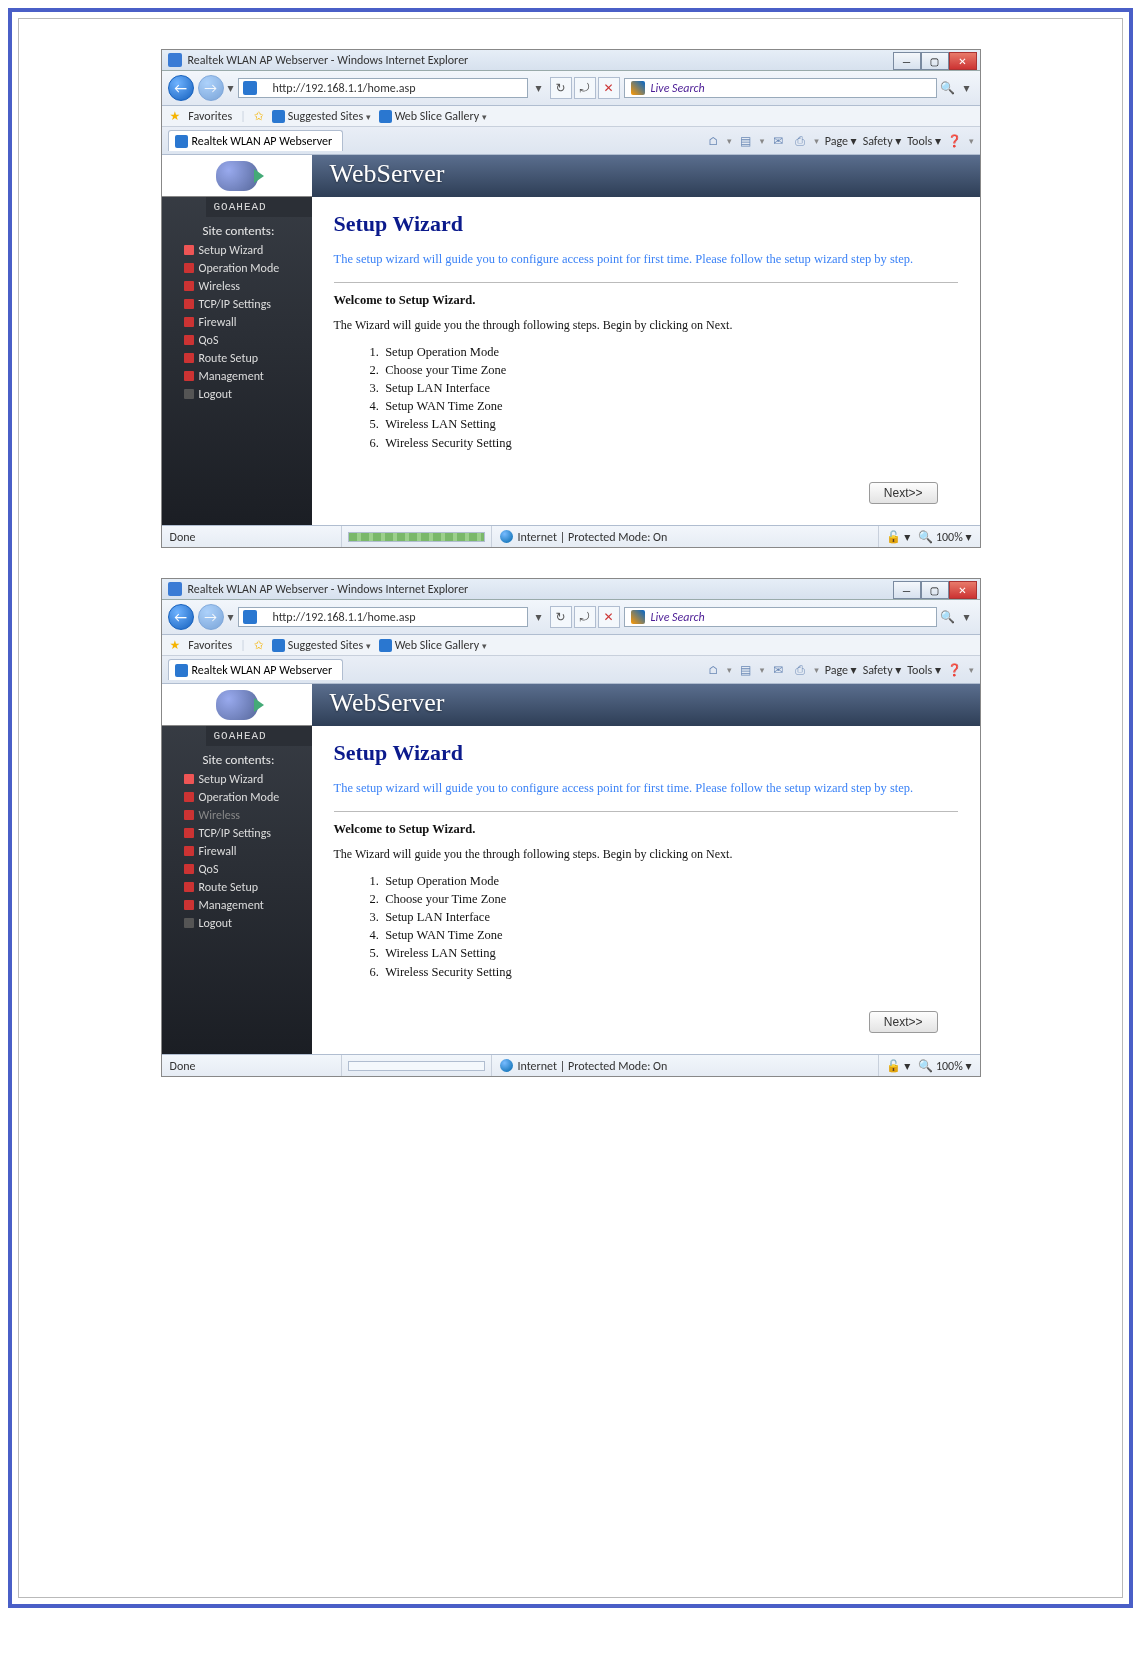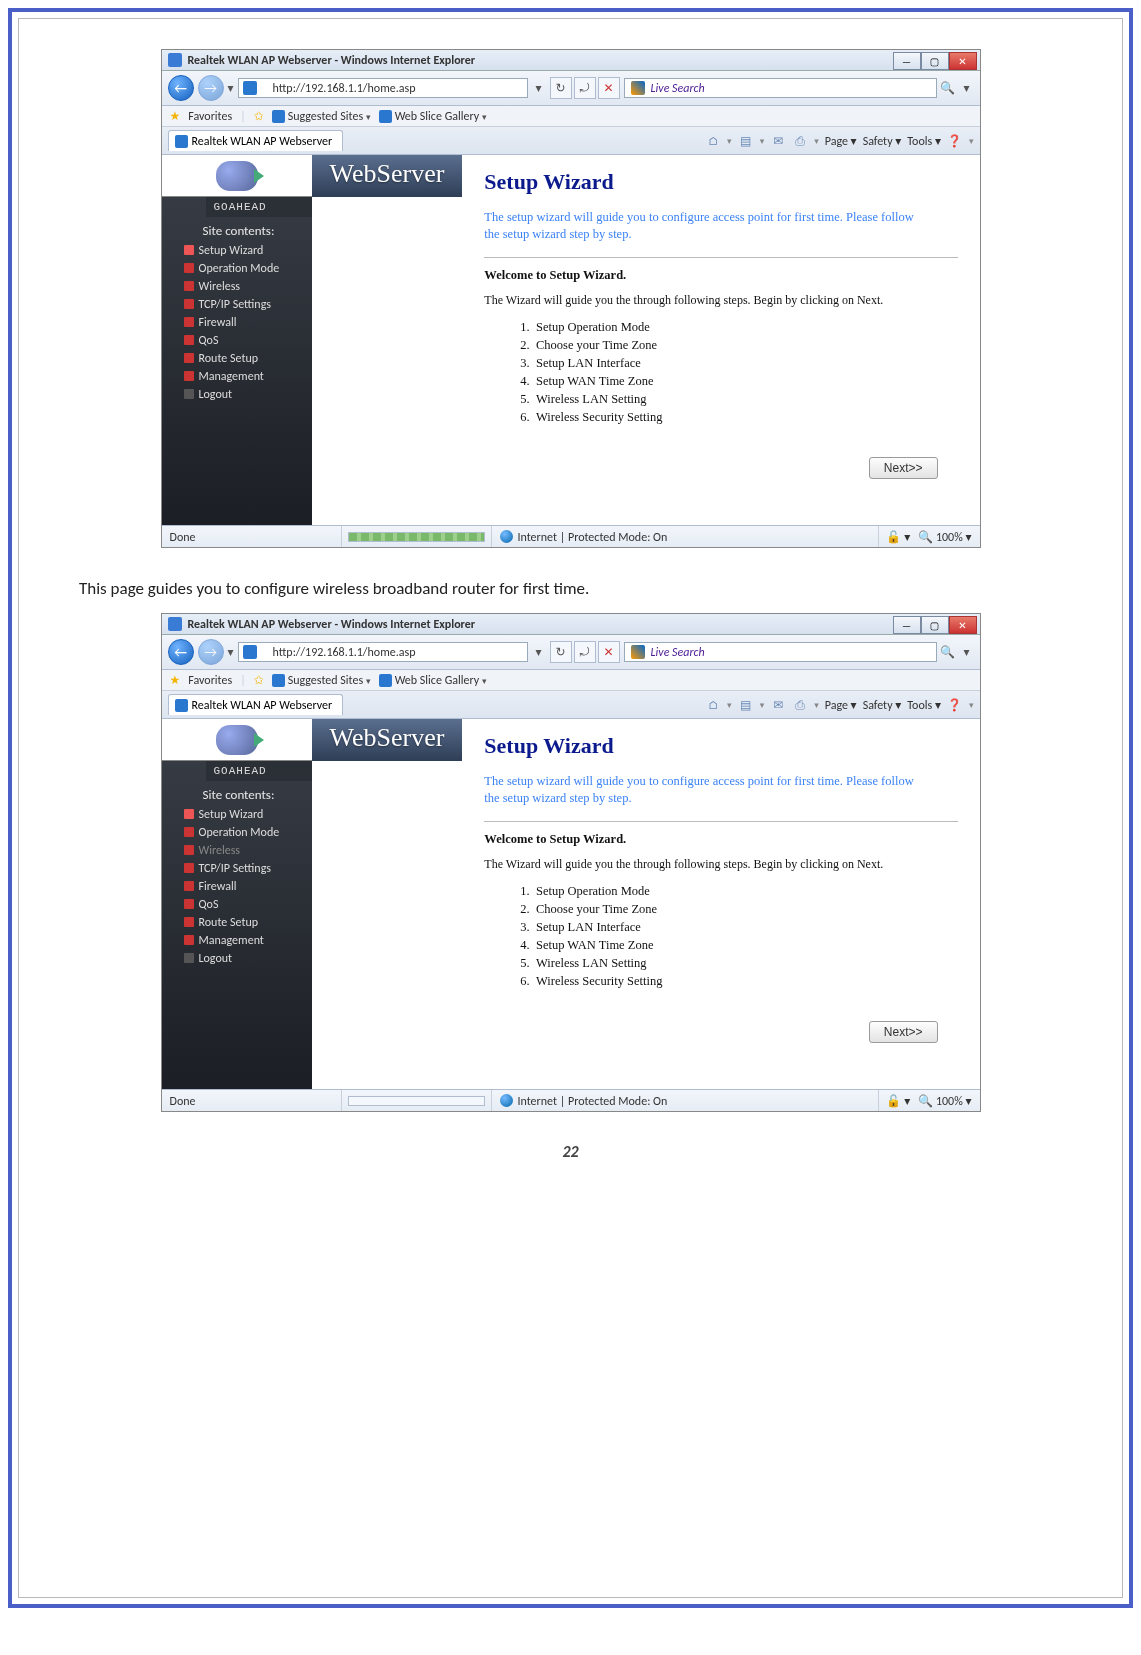--- a/index.html
+++ b/index.html
@@ -32,21 +32,21 @@
     background: linear-gradient(#e6eef7, #d7e1ee);
     border-bottom: 1px solid #9aa;
     padding: 3px 6px;
     display: flex;
     align-items: center;
     position: relative;
   }
   .win-title .favicon {
     width: 14px; height: 14px; background: #3a7bd5; margin-right: 6px; border-radius: 2px;
   }
-  .win-title-text { font-size: 12px; color: #333; font-weight: bold; }
+  .win-title-text { font-size: 12px; color: #333; }
   .win-btns {
     position: absolute; right: 3px; top: 2px; display: flex; gap: 0;
   }
   .win-btn {
     width: 28px; height: 18px; border: 1px solid #7a8aa0; font-size: 10px;
     display: flex; align-items: center; justify-content: center;
     background: linear-gradient(#f4f7fb, #d7e1ee);
   }
   .win-btn.close { background: linear-gradient(#e87a6a, #c33); color: #fff; border-color:#a33; }
   .addr-row {
@@ -107,21 +107,21 @@
   .logo-row{width:100%;height:42px;background:#fff;display:flex;align-items:center;justify-content:center;border-bottom:1px solid #888;}
   .logo-im{width:42px;height:30px;background:radial-gradient(circle at 30% 30%,#9ae,#569);border-radius:14px;position:relative;}
   .logo-arrow{position:absolute;right:-6px;top:8px;width:0;height:0;border-left:10px solid #4a7;border-top:7px solid transparent;border-bottom:7px solid transparent;}
   .goahead{font-family:Liberation Mono, monospace;font-size:11px;letter-spacing:1px;color:#ddd;background:#2b2f36;padding:4px 8px;margin-left:44px;}
   .tree{padding:6px 6px 6px 10px;}
   .tree-title{color:#e8e8e8;font-size:13px;margin-bottom:3px;text-align:center;}
   .tree-item{display:flex;align-items:center;gap:5px;padding:2px 0 2px 12px;font-size:12px;color:#ddd;}
   .tree-item .dot{width:10px;height:10px;background:#c33;border-radius:1px;flex:none;}
   .tree-item.sel .dot{background:#e55;}
   .tree-item.disabled{color:#888;}
-  .content{flex:1;display:flex;flex-direction:row;}
+  .content{flex:1;display:flex;flex-direction:column;}
   .top-banner{
     height:42px;background:linear-gradient(#5a6e8e 0%,#2e3e56 100%);
     color:#fff;font-family:Georgia, 'Times New Roman', serif;font-size:26px;padding:4px 18px;
     text-shadow:0 1px 2px rgba(0,0,0,.4);
   }
   .content-inner{padding:14px 22px 10px 22px;font-family:'Times New Roman',serif;color:#111;position:relative;flex:1;}
   .h1{color:#0b1a8c;font-family:'Times New Roman',serif;font-weight:bold;font-size:22px;margin-bottom:14px;}
   .desc{font-size:12.5px;color:#3b82f6;margin-bottom:14px;line-height:1.35;padding-right:30px;}
   .hr{border:none;border-top:1px solid #bbb;margin:4px 0 10px 0;}
   .welcome{font-weight:bold;font-size:12.5px;margin-bottom:10px;}
@@ -307,21 +307,20 @@
       <span class="globe"></span>
       <span>Internet | Protected Mode: On</span>
     </div>
     <div class="status-right">
       <span>🔓 ▾</span>
       <span>🔍 <span>100%</span> ▾</span>
     </div>
   </div>
 </div>
 
-<div class="section-p">This page guides you to configure wireless broadband router for first time.</div>
 
 <div class="screenshot">
 
   <div class="win-title">
     <span class="favicon"></span>
     <span class="win-title-text">Realtek WLAN AP Webserver - Windows Internet Explorer</span>
     <div class="win-btns">
       <div class="win-btn">—</div>
       <div class="win-btn">▢</div>
       <div class="win-btn close">✕</div>
@@ -468,16 +467,15 @@
       <span class="globe"></span>
       <span>Internet | Protected Mode: On</span>
     </div>
     <div class="status-right">
       <span>🔓 ▾</span>
       <span>🔍 <span>100%</span> ▾</span>
     </div>
   </div>
 </div>
 
-<div class="page-num">22</div>
 
 </div>
 </div>
 
 </body></html>

